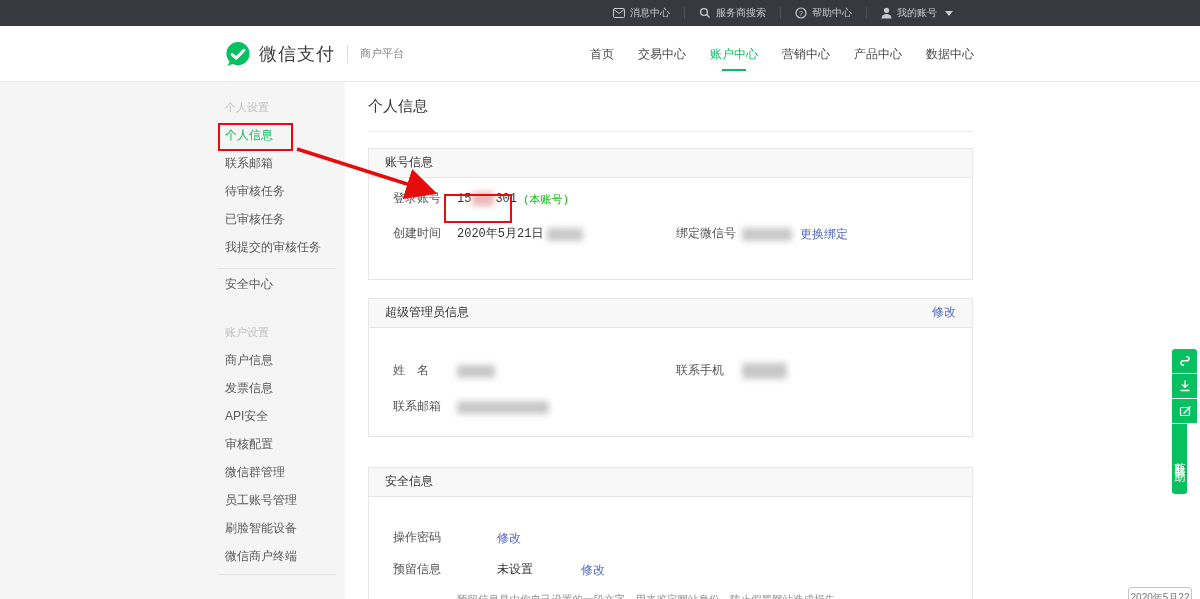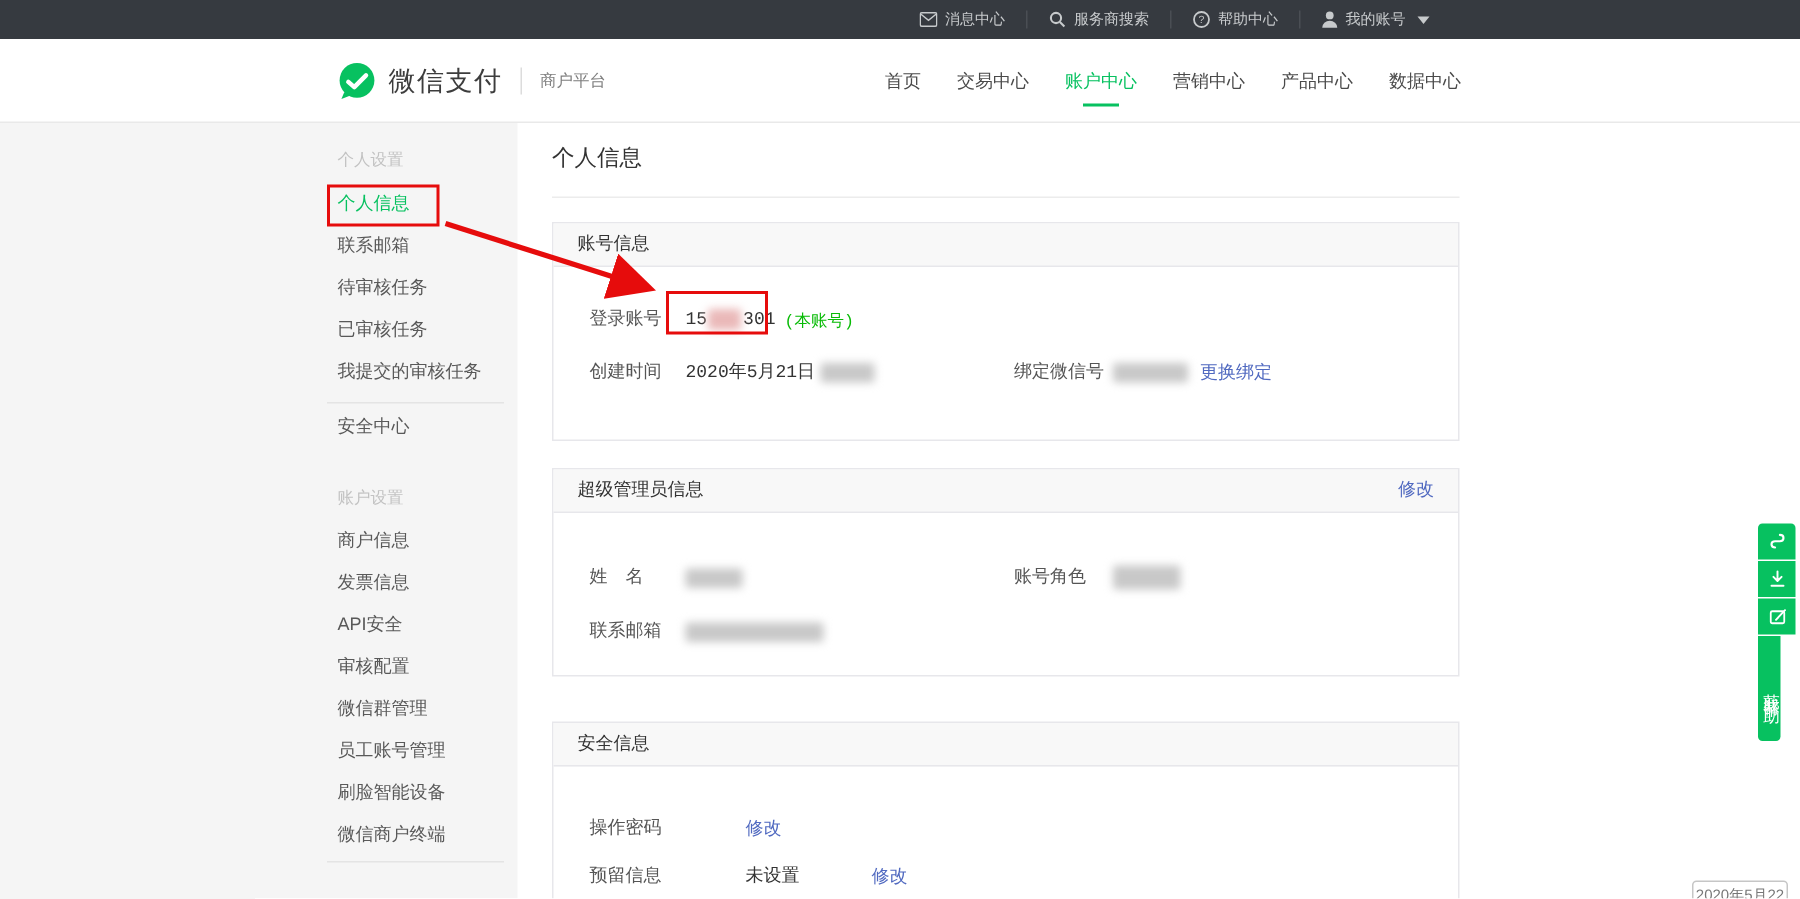--- a/index.html
+++ b/index.html
@@ -45,21 +45,21 @@
   .card.admin { margin-top:18px; }
   .card.security { margin-top:30px; height:160px; }
   .card-header { height:29px; line-height:29px; background:#f8f8f8; border-bottom:1px solid #e7e7eb;
                  padding:0 16px; font-size:12px; color:#333; display:flex; }
   .card-header .hdr-link { margin-left:auto; }
   .card-body { padding:12px 16px 36px 24px; }
   .card.admin .card-body { padding:16px 16px 20px 24px; }
   .card.security .card-body { padding:18px 16px 20px 24px; }
 
   .info-row { display:flex; align-items:center; margin-top:17px; }
-  .info-row:first-child { margin-top:14px; }
+  .info-row:first-child { margin-top:0; }
   .card.admin .info-row { margin-top:18px; }
   .card.security .info-row { margin-top:14px;gap:40px; }
   .cell { display:flex; align-items:center; }
   .cell.c1 { width:283px; flex:none; }
   .cell.c2 { flex:1; }
   .label { width:64px; flex:none; font-size:12px; color:#555; line-height:18px; }
   .label.l2 { width:66px; }
   .value { font-size:12px; color:#333; line-height:18px; }
   .tag-green { font-size:11px; color:#09bb07; margin-left:6px; }
   .link { font-size:12px; color:#5069c0; cursor:pointer; text-decoration:none; }
@@ -208,21 +208,21 @@
         <span>超级管理员信息</span>
         <a class="link hdr-link">修改</a>
       </div>
       <div class="card-body">
         <div class="info-row">
           <div class="cell c1">
             <span class="label">姓　名</span>
             <span class="blur w38"></span>
           </div>
           <div class="cell c2">
-            <span class="label l2">账号角色</span>
+            <span class="label l2">联系手机</span>
             <span class="blur w45"></span>
           </div>
         </div>
         <div class="info-row">
           <div class="cell c1">
             <span class="label">联系邮箱</span>
             <span class="blur w92"></span>
           </div>
         </div>
       </div>

